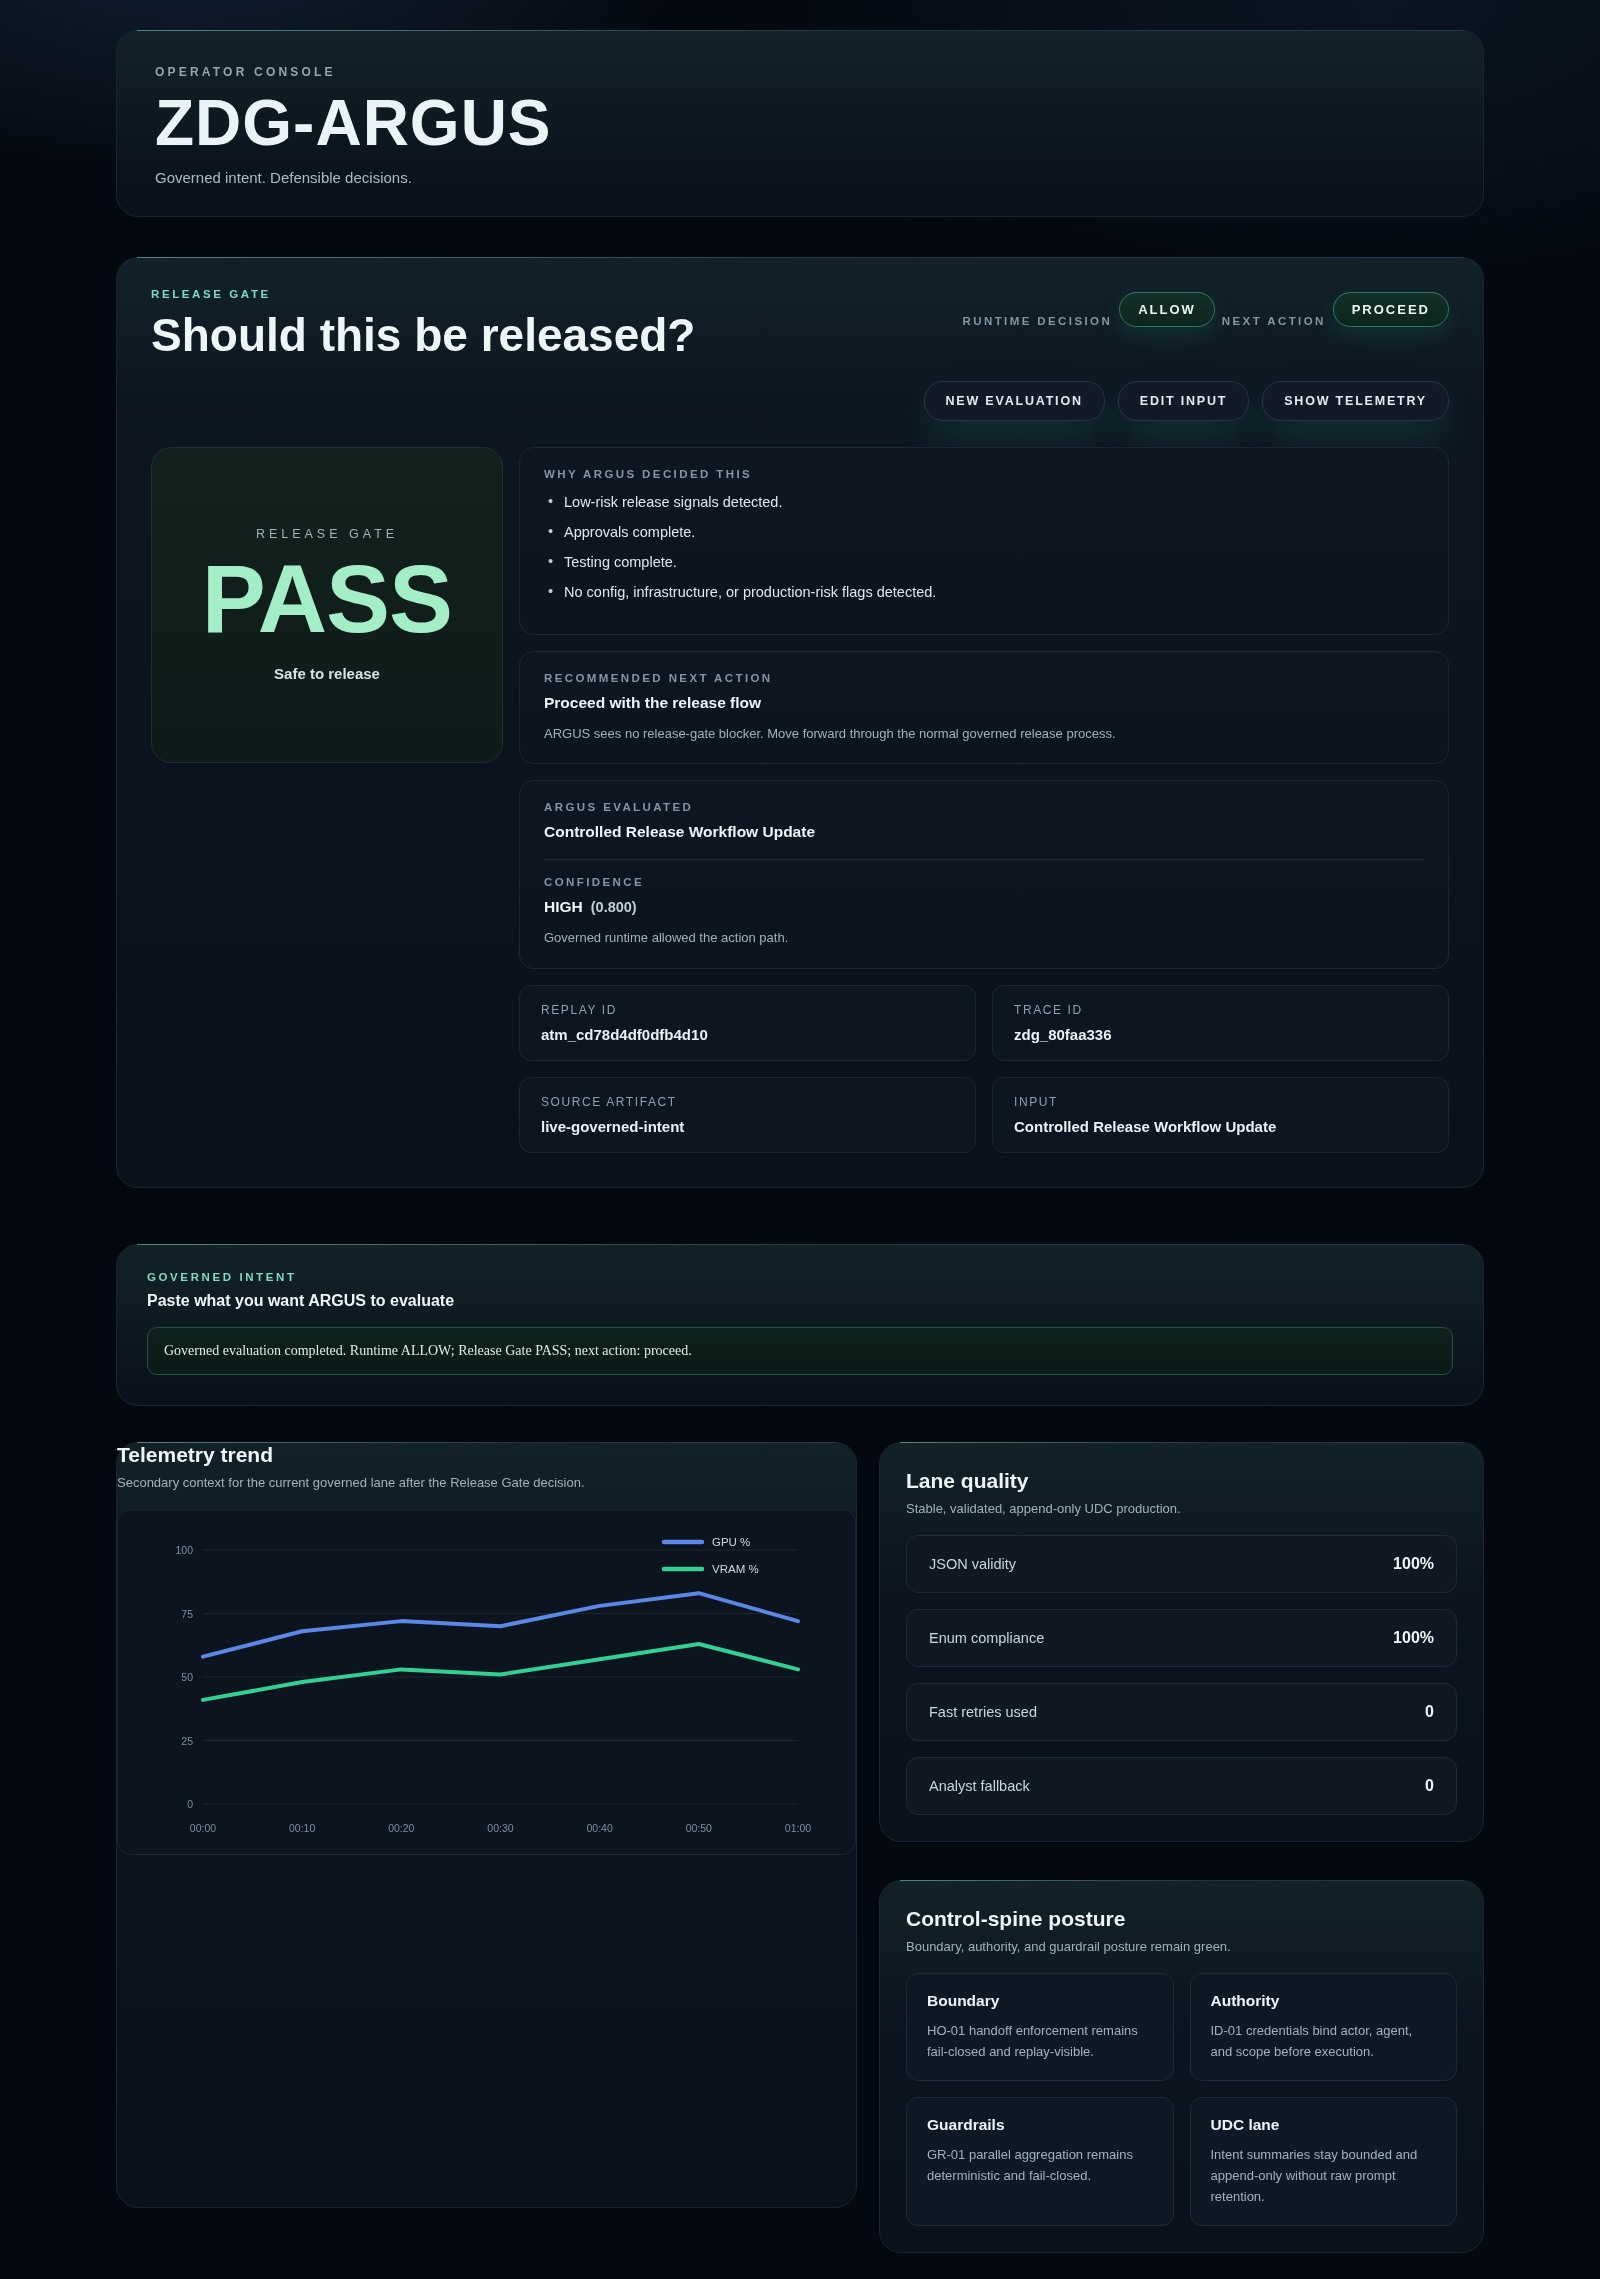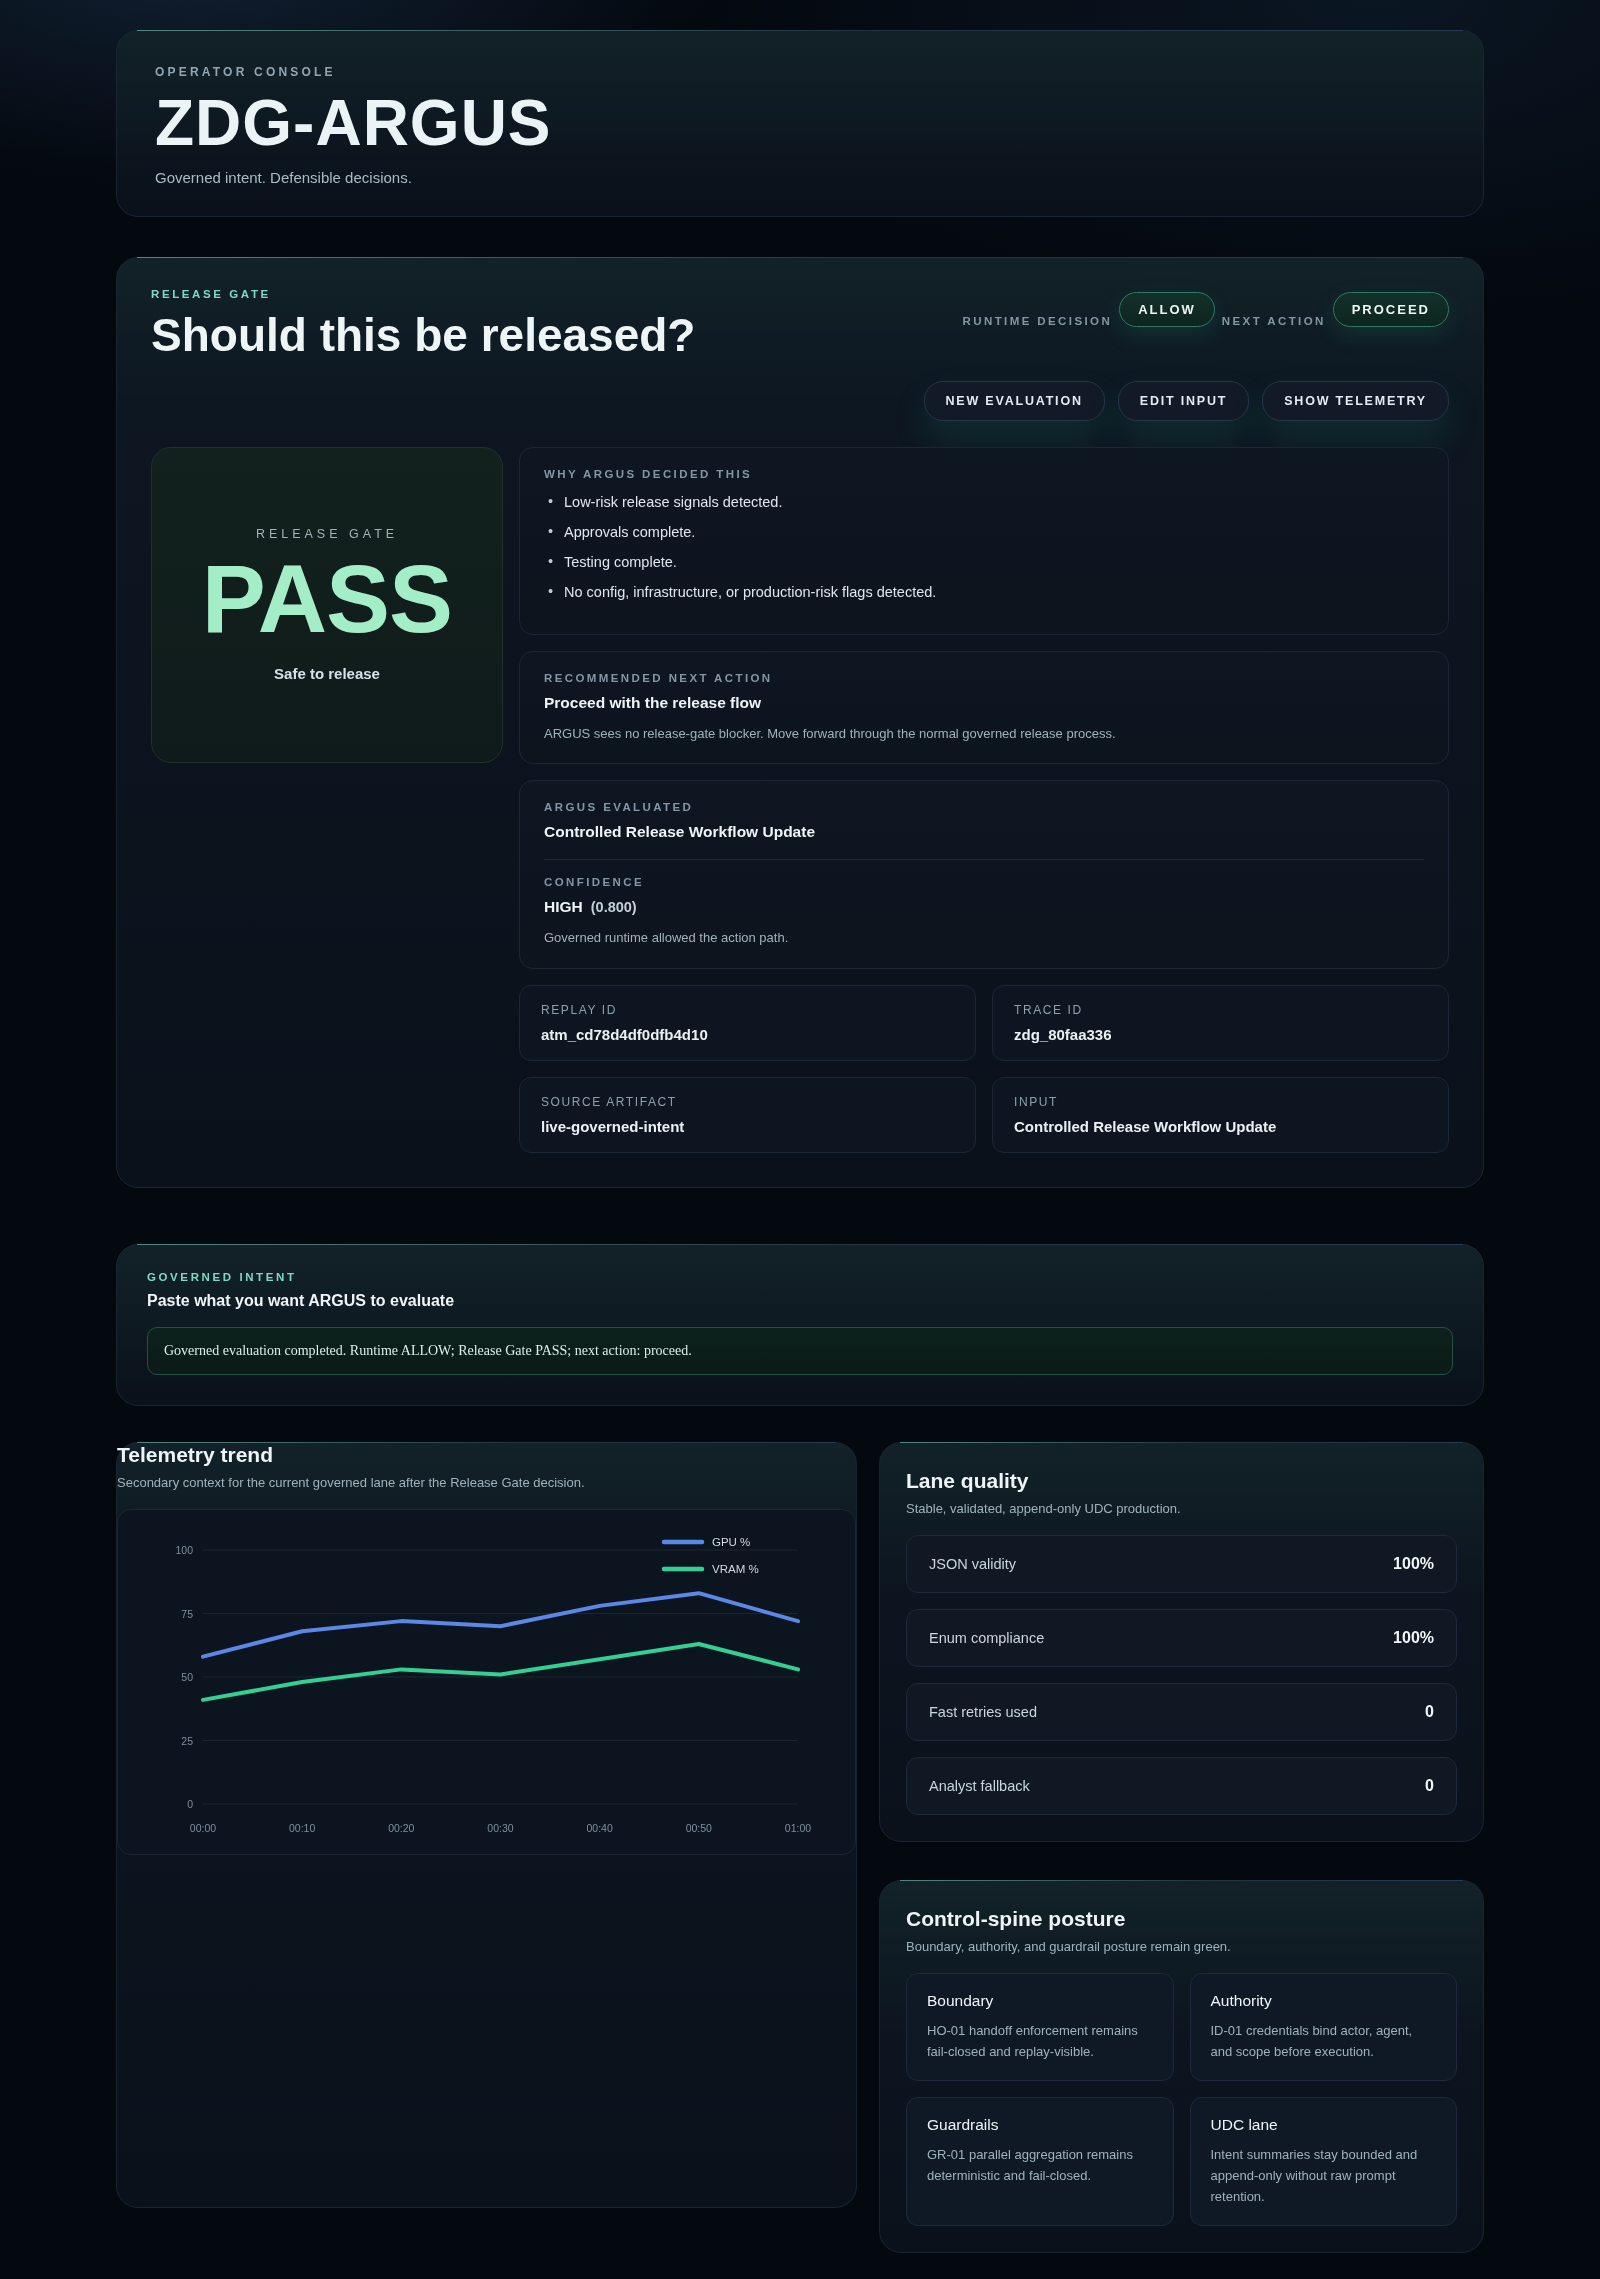--- a/index.html
+++ b/index.html
@@ -91,21 +91,21 @@
   .lane-panel,.spine-panel{padding:26px}
   .stats{display:flex;flex-direction:column;gap:16px;margin-top:18px}
   .stat-row{
     display:flex;justify-content:space-between;align-items:center;height:58px;
     background:#0f1823;border:1px solid #1e2a39;border-radius:12px;padding:0 22px;
   }
   .stat-label{font-size:14.5px;color:#c9d6dd}
   .stat-value{font-size:16px;font-weight:bold;color:#f0f5f8}
   .spine-grid{display:grid;grid-template-columns:1fr 1fr;gap:16px;margin-top:18px}
   .spine-card{background:#0f1925;border:1px solid #1e2a39;border-radius:12px;padding:18px 20px}
-  .spine-title{font-size:15.5px;font-weight:normal;color:#eef4f7;margin:0 0 10px}
+  .spine-title{font-size:15.5px;font-weight:bold;color:#eef4f7;margin:0 0 10px}
   .spine-body{font-size:13px;color:var(--muted);line-height:1.62;margin:0}
 </style>
 </head>
 <body>
 
 <div class="wrap">
 
   <section class="panel header-card">
     <div class="kicker">OPERATOR CONSOLE</div>
     <h1 class="app-title">ZDG-ARGUS</h1>

